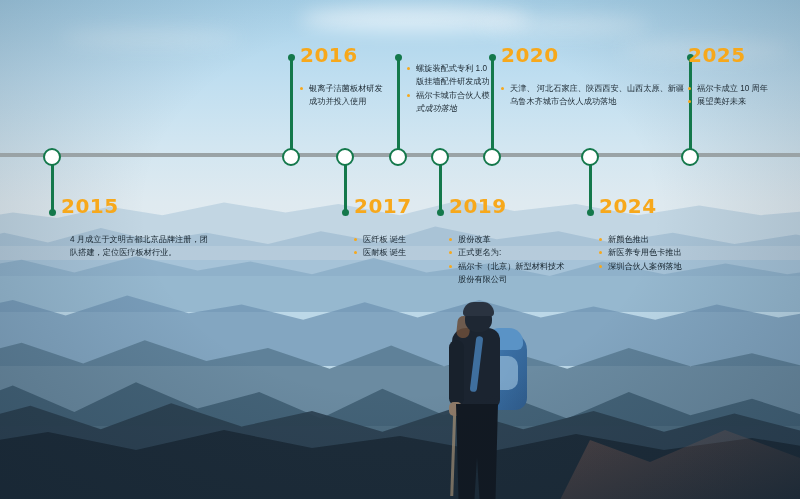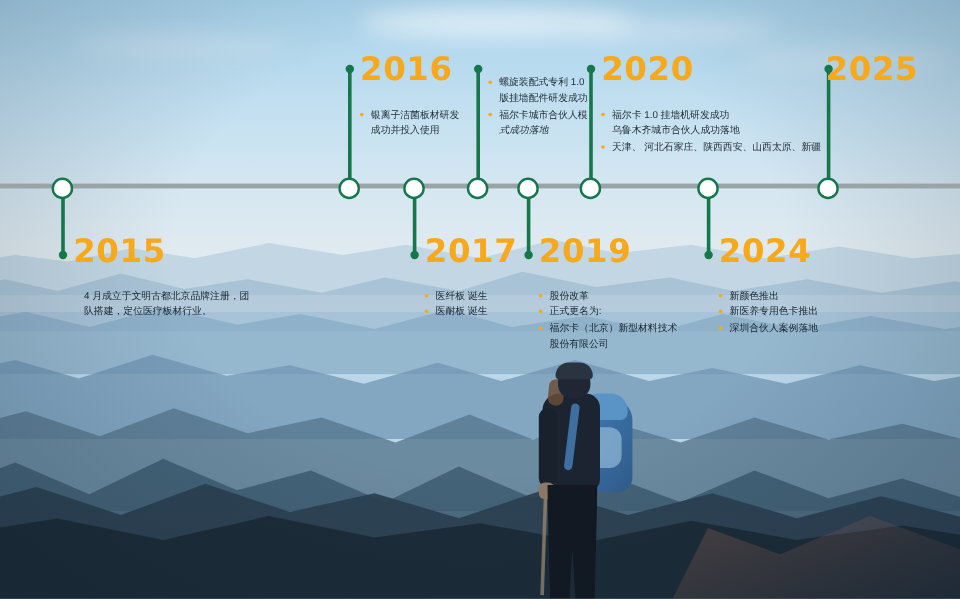--- a/index.html
+++ b/index.html
@@ -63,21 +63,21 @@
   
   .axis{position:absolute;left:0;top:153px;width:800px;height:4px;background:#9aa3a6;}
   .node{position:absolute;}
   .circle{position:absolute;width:18px;height:18px;border-radius:50%;
     background:#ffffff;border:2.5px solid #14784b;box-sizing:border-box;}
   .stem{position:absolute;width:2.5px;background:#14784b;}
   .tip{position:absolute;width:7px;height:7px;border-radius:50%;background:#14784b;}
 
   .entry{position:absolute;}
   .year{font-family:"DejaVu Sans","Liberation Sans",sans-serif;
-    font-size:27px;font-weight:700;color:#f7a81b;line-height:1;letter-spacing:.5px;}
+    font-size:20px;font-weight:700;color:#f7a81b;line-height:1;letter-spacing:.5px;}
   .items{margin-top:17px;}
   .item{position:relative;padding-left:9px;color:#1d2a33;font-size:8.2px;line-height:1.62;
     white-space:nowrap;}
   .item::before{content:"";position:absolute;left:0;top:5px;width:3px;height:3px;
     border-radius:50%;background:#f7a81b;}
   .item.onphoto{color:#16242e;}
 </style>
 <style>.item.nb::before{display:none}.item.nb{padding-left:9px}</style></head>
 <body>
 
@@ -195,31 +195,34 @@
         <div class="items">
           <div class="item onphoto">股份改革</div>
           <div class="item onphoto">正式更名为:</div>
           <div class="item onphoto">福尔卡（北京）新型材料技术</div>
           <div class="item onphoto nb" style="list-style: none;">股份有限公司</div>
         </div>
       </div>
       <div class="entry" style="left: 501px; top: 45px;">
         <div class="year">2020</div>
         <div class="items">
-          <div class="item">福尔卡 1.0 挂墙机研发成功</div>
+          <div class="item">天津、 河北石家庄、陕西西安、山西太原、新疆</div>
           <div class="item nb" style="list-style: none;">乌鲁木齐城市合伙人成功落地</div>
-          <div class="item">天津、 河北石家庄、陕西西安、山西太原、新疆</div>
         </div>
       </div>
       <div class="entry" style="left: 599px; top: 196px;">
         <div class="year">2024</div>
         <div class="items">
           <div class="item onphoto">新颜色推出</div>
           <div class="item onphoto">新医养专用色卡推出</div>
           <div class="item onphoto">深圳合伙人案例落地</div>
         </div>
       </div>
       <div class="entry" style="left: 688px; top: 45px;">
         <div class="year">2025</div>
+        <div class="items">
+          <div class="item">福尔卡成立 10 周年</div>
+          <div class="item">展望美好未来</div>
+        </div>
       </div>
     </div>
 
 </div>
 
 </body></html>

